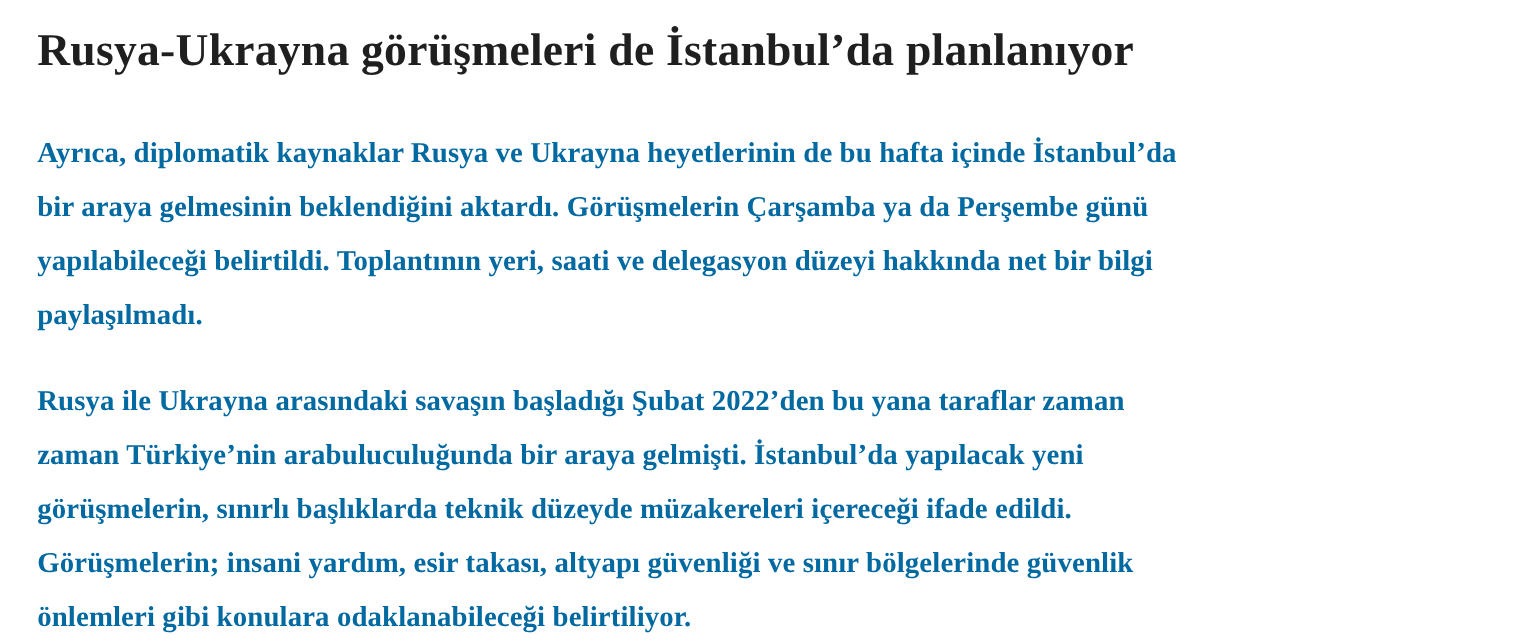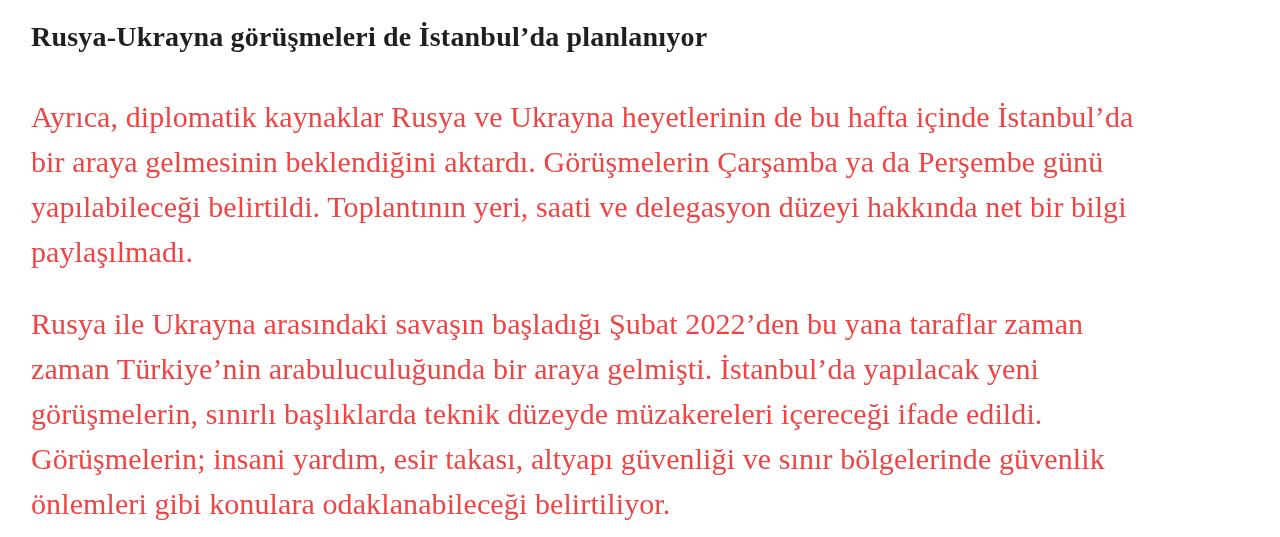--- a/index.html
+++ b/index.html
@@ -14,32 +14,32 @@
     background: #ffffff;
     overflow: hidden;
   }
   .article {
     padding: 20px 20px 0 31px;
     font-family: "Liberation Serif", "DejaVu Serif", serif;
   }
   .article-heading {
     margin: 0 0 40px 0;
     font-family: "Liberation Serif", "DejaVu Serif", serif;
-    font-size: 28px;
+    font-size: 38px;
     font-weight: 700;
     line-height: 1.2;
     color: #1f1f1f;
     letter-spacing: 0.2px;
   }
   .article-paragraph {
     margin: 0 0 27px 0;
-    font-size: 30px;
+    font-size: 24px;
     line-height: 45px;
-    font-weight: 400;
-    color: #ef4444;
+    font-weight: 700;
+    color: #0369a1;
     white-space: pre; 
     letter-spacing: 0.1px;
   }
 </style>
 </head>
 <body>
 
 <div class="page">
   <article class="article">
     <h1 class="article-heading">Rusya-Ukrayna görüşmeleri de İstanbul’da planlanıyor</h1>

